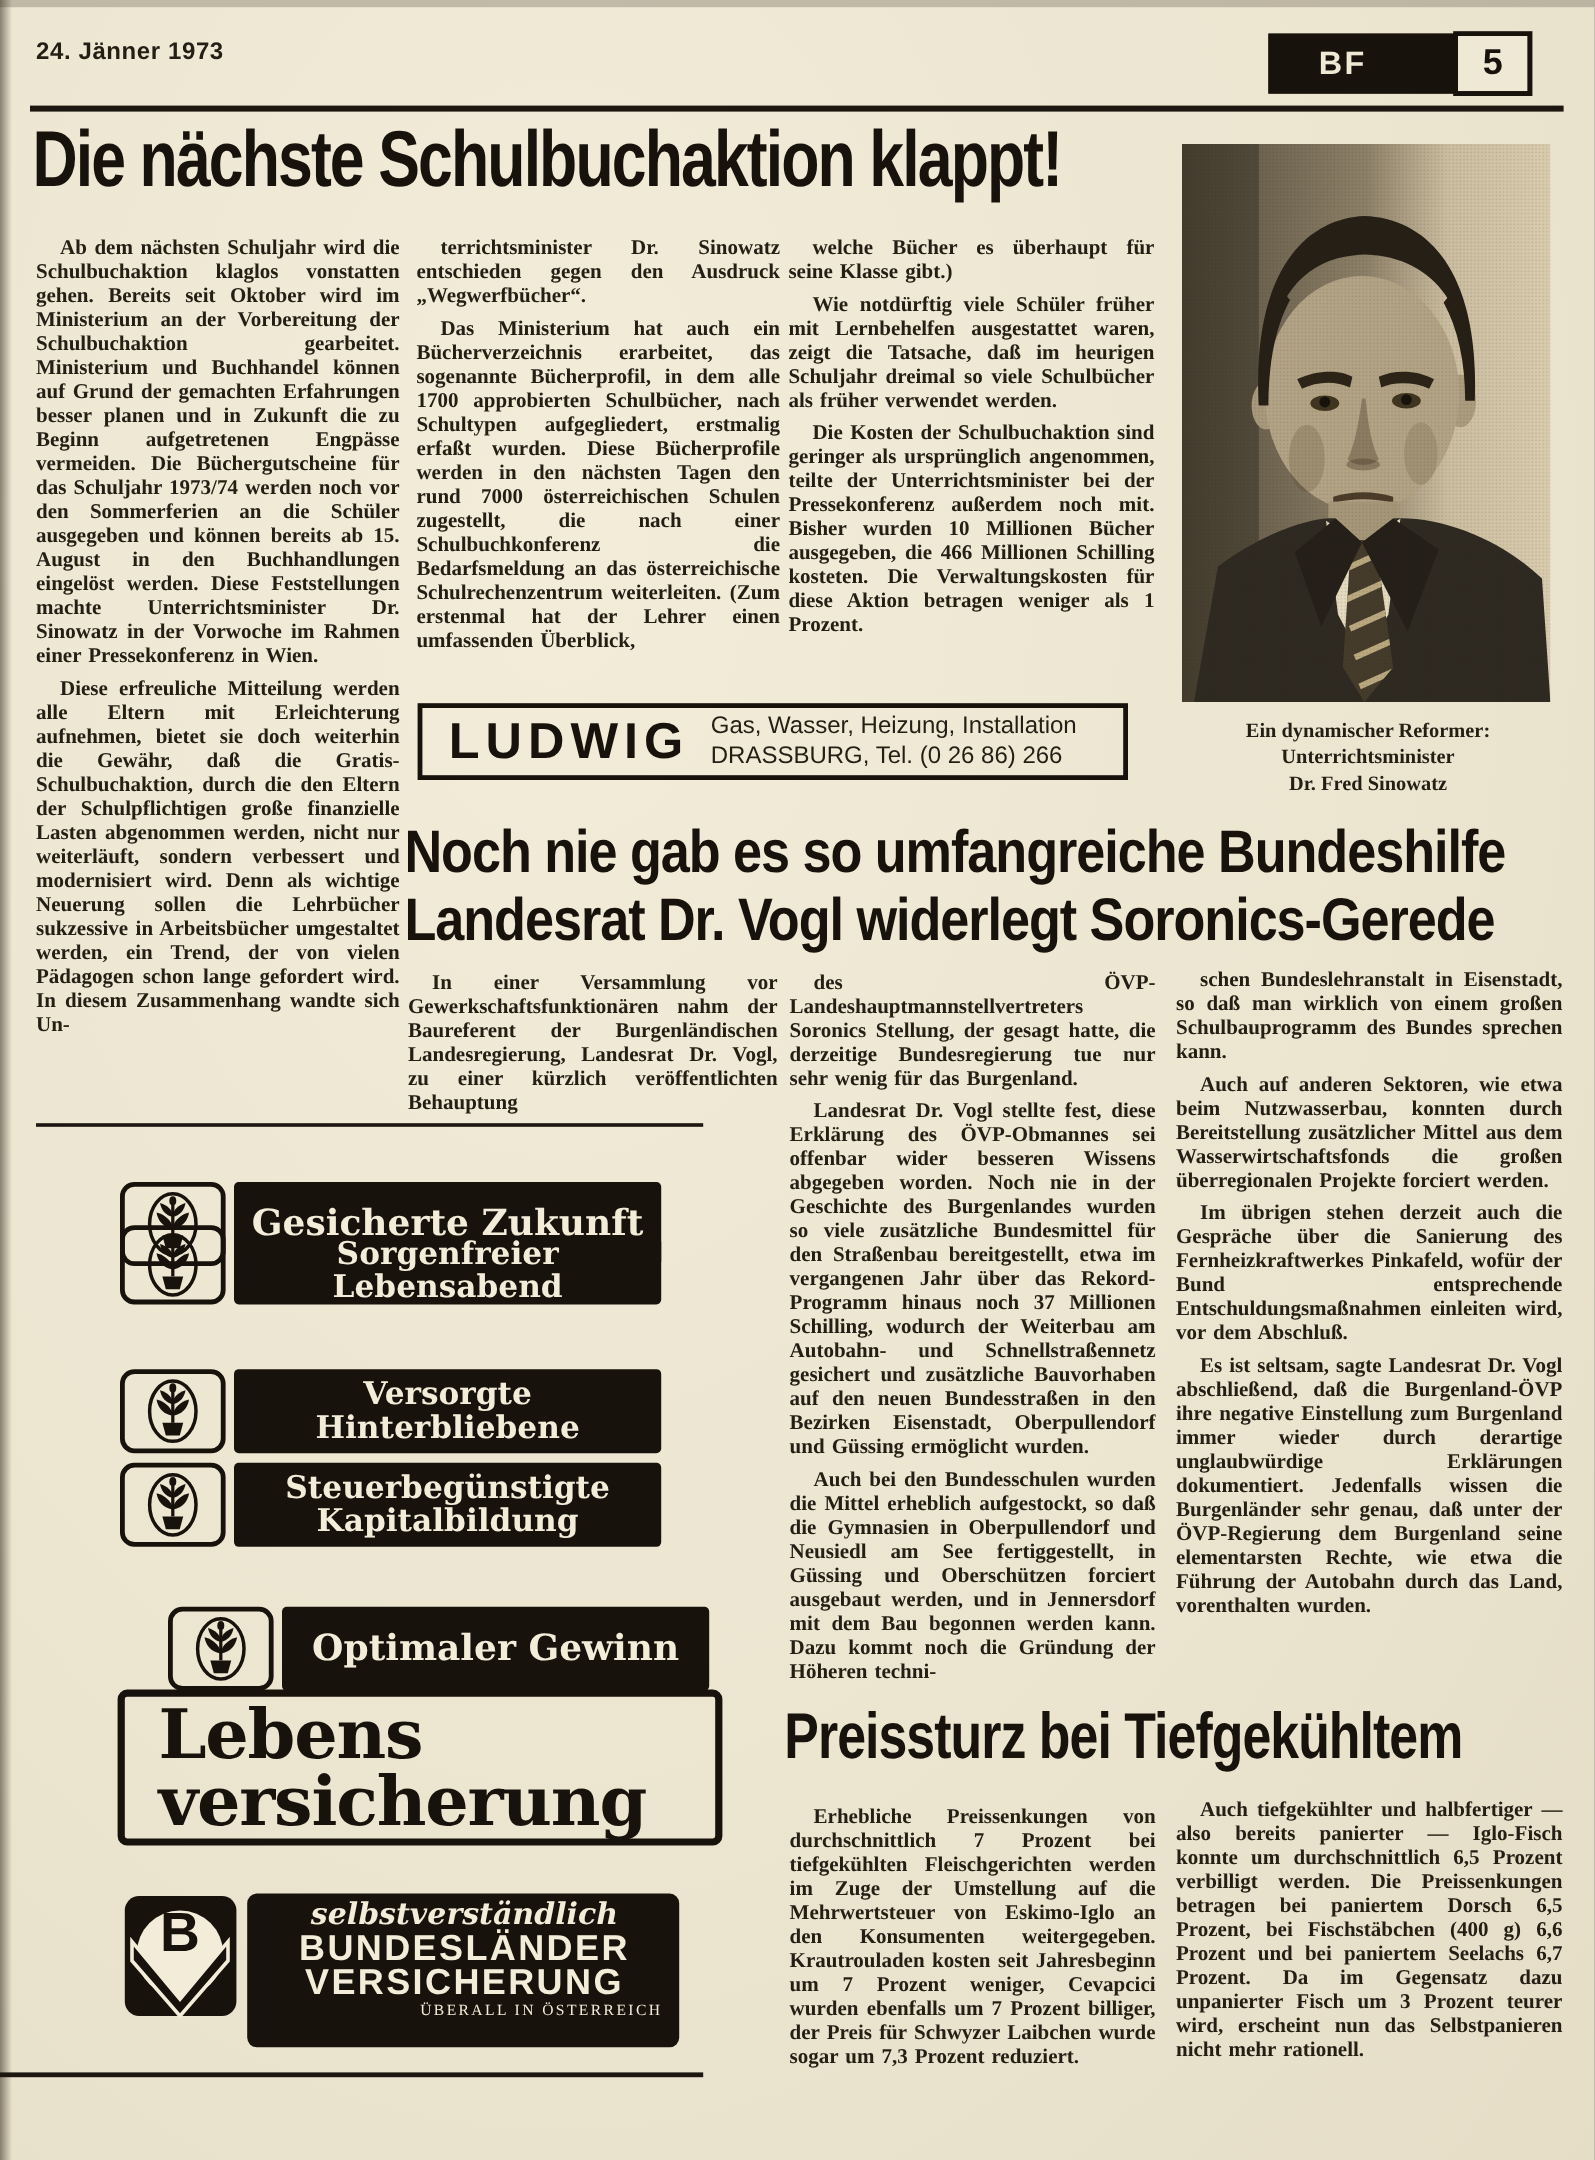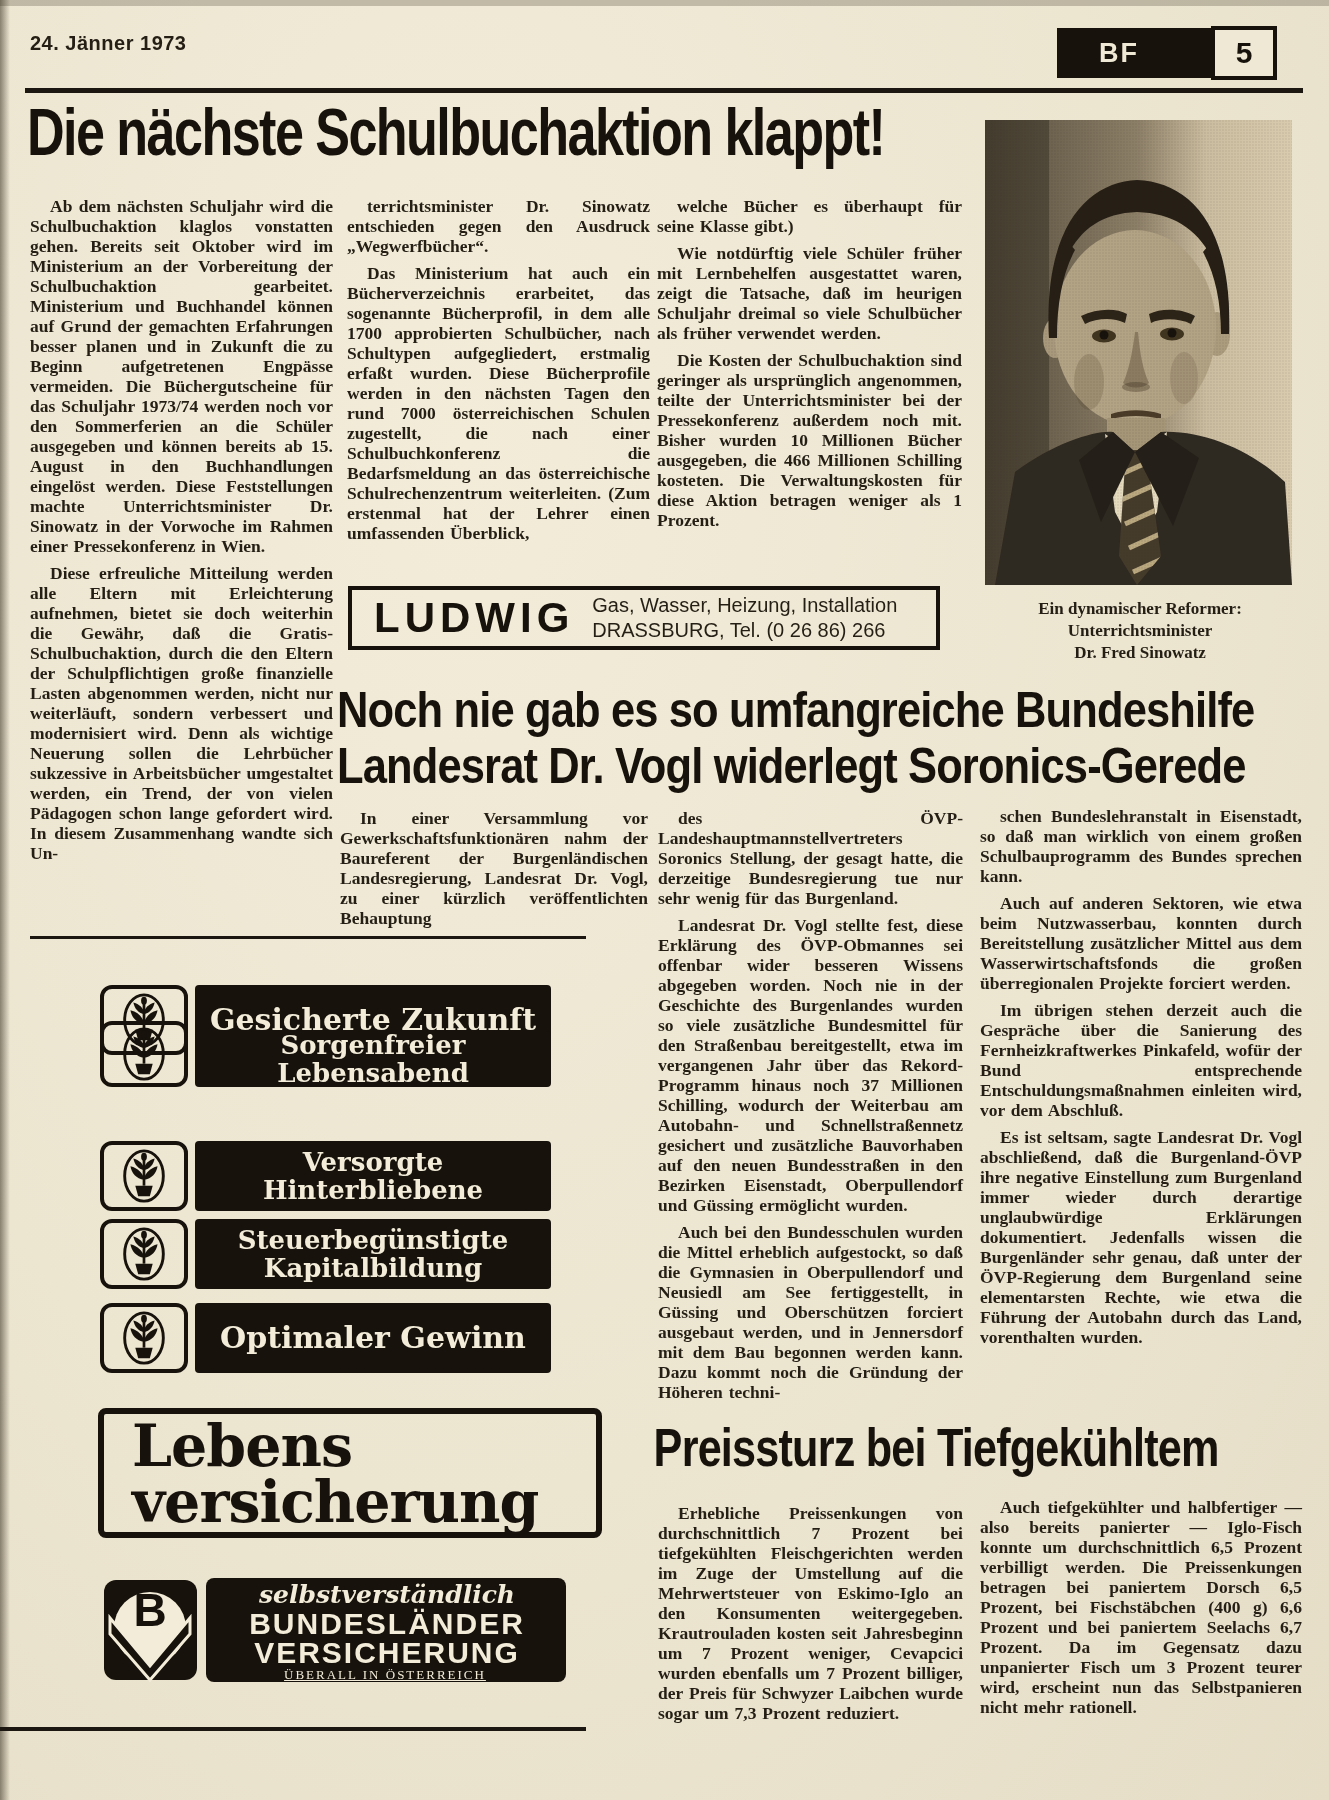--- a/index.html
+++ b/index.html
@@ -55,32 +55,32 @@
 
   
   .ad-rule-top{left:30px;top:936px;width:556px;height:3px;background:#1c1710;}
   .benefit-row{position:absolute;left:100px;display:flex;gap:7px;height:70px;}
   .icon-box{width:88px;border:4px solid #17120c;border-radius:12px;box-sizing:border-box;
     display:flex;align-items:center;justify-content:center;}
   .banner{width:356px;background:#17120c;border-radius:4px;color:#f2ecd9;display:flex;flex-direction:column;
     align-items:center;justify-content:center;font-family:"DejaVu Serif",serif;font-weight:bold;font-size:26px;}
   .banner.one{font-size:30px;}
   .banner .l{line-height:1.08;white-space:nowrap;}
-  .r0{top:985px;} .r1{top:1017px;align-items:flex-end;} .r2{top:1141px;} .r3{top:1219px;} .r4{top:1303px;}
+  .r0{top:985px;} .r1{top:1017px;align-items:flex-end;} .r2{top:1141px;} .r3{top:1219px;} .r4{top:1339px;margin-left:40px;}
 
   .lv-box{left:98px;top:1408px;width:504px;height:130px;border:6px solid #17120c;border-radius:8px;box-sizing:border-box;
     padding:4px 0 0 28px;color:#17120c;font-family:"DejaVu Serif",serif;font-weight:bold;}
   .lv-box .l{font-size:57px;line-height:56px;letter-spacing:-1px;}
 
   .bv-logo{left:102px;top:1578px;width:97px;height:104px;}
-  .brand{left:206px;top:1578px;width:360px;height:104px;background:#17120c;border-radius:8px;color:#f2ecd9;
+  .brand{left:206px;top:1578px;width:360px;height:128px;background:#17120c;border-radius:8px;color:#f2ecd9;
     box-sizing:border-box;padding:3px 10px 0 12px;text-align:center;}
   .brand .script{font:bold italic 25px/28px "DejaVu Serif",serif;}
   .brand .b1,.brand .b2{font:bold 30px/29px "Liberation Sans",sans-serif;letter-spacing:2px;}
-  .brand .tag{font:13px/15px "Liberation Serif",serif;letter-spacing:2px;padding-right:4px;text-decoration:underline;}
+  .brand .tag{font:13px/15px "Liberation Serif",serif;letter-spacing:2px;text-align:right;padding-right:4px;}
   .bottom-rule{left:0;top:1727px;width:586px;height:4px;background:#1c1710;}
 </style>
 </head>
 <body>
 
 <div id="page">
   <div class="abs scan-edge"></div>
   <div class="abs scan-top"></div>
 
   <div class="abs date">24. Jänner 1973</div>

